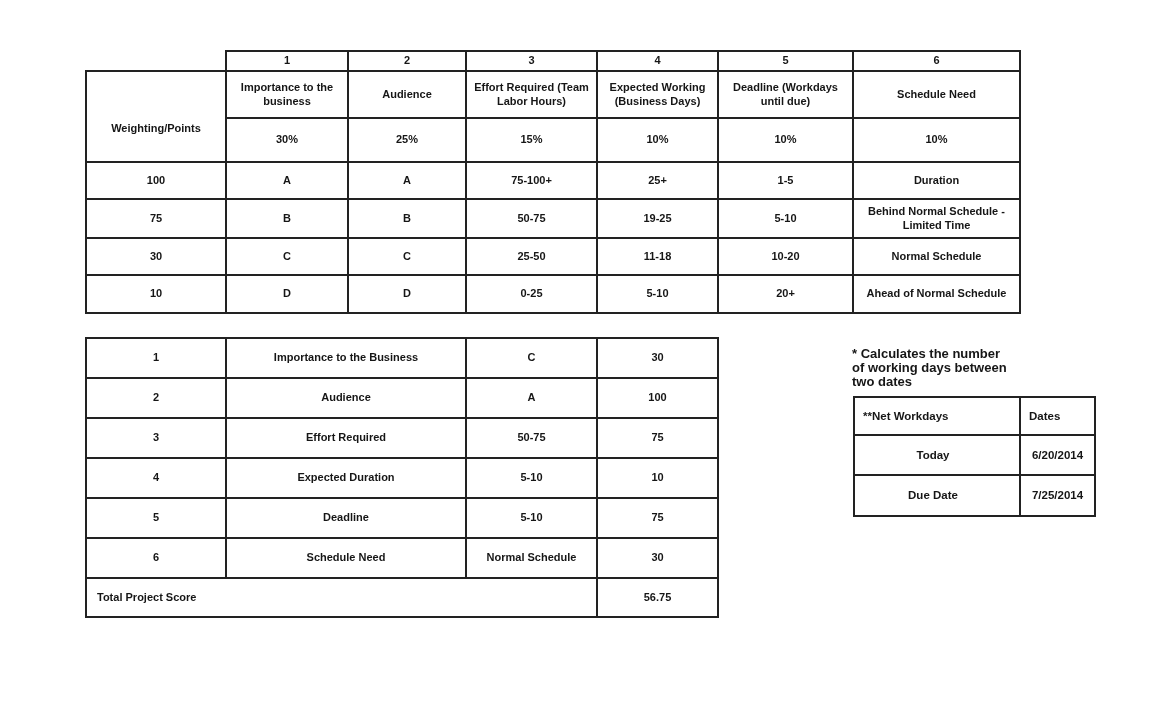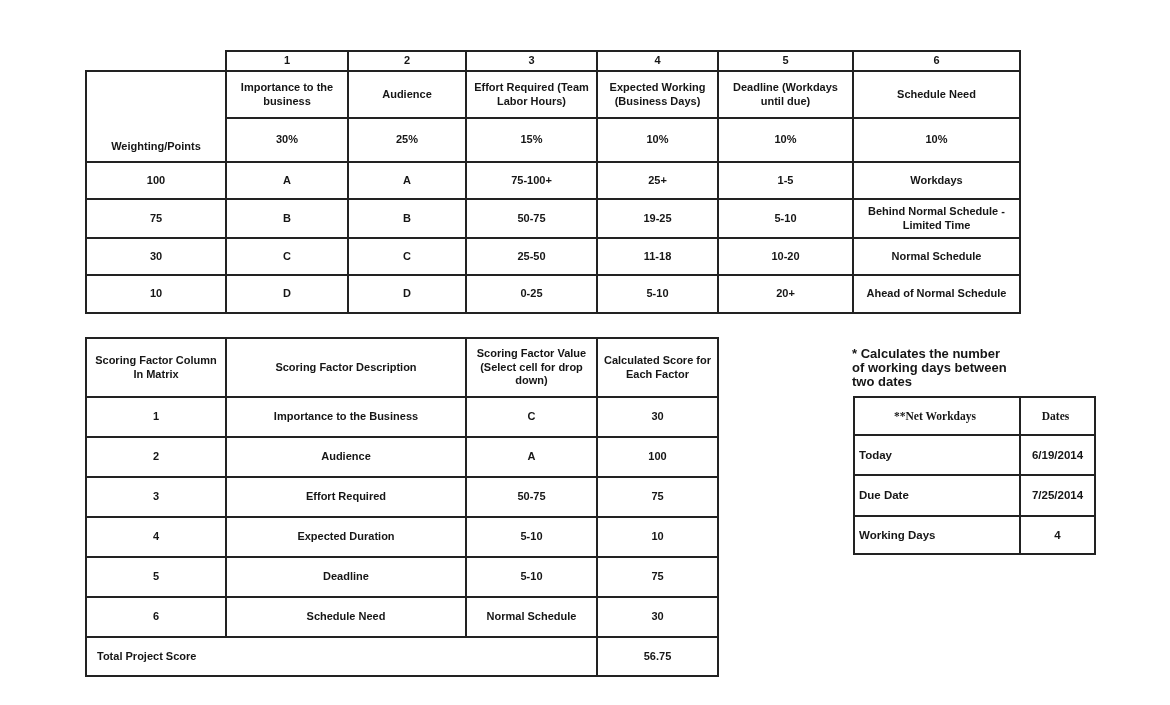--- a/index.html
+++ b/index.html
@@ -19,42 +19,42 @@
 
   
   #matrix-wrap { position:absolute; left:85px; top:50px; }
   #matrix-wrap .r-num td { height:14px; font-size:11px; }
   #matrix-wrap .r-title td { height:41px; }
   #matrix-wrap .r-weight td { height:38px; }
   #matrix-wrap .r-p0 td { height:31px; }
   #matrix-wrap .r-p1 td { height:33px; }
   #matrix-wrap .r-p2 td { height:31px; }
   #matrix-wrap .r-p3 td { height:32px; }
-  #matrix-wrap td.wp { vertical-align:bottom; padding-bottom:7px; }
+  #matrix-wrap td.wp { vertical-align:bottom; padding-bottom:25px; }
 
   
   #scoring-wrap { position:absolute; left:85px; top:337px; }
   #scoring-wrap .r-head td { height:53px; }
   #scoring-wrap .r-item td { height:34px; }
   #scoring-wrap .r-total td { height:33px; }
   #scoring-wrap td.total-label { text-align:left; padding-left:10px; }
 
   
   #footnote {
     position:absolute; left:852px; top:347px;
     font-weight:bold; font-size:13px; line-height:14px; color:#161616;
   }
   #workdays-wrap { position:absolute; left:853px; top:396px; }
   #workdays-wrap td { font-size:11.5px; }
   #workdays-wrap .r-h td { height:32px; }
   #workdays-wrap .r-1 td { height:34px; }
   #workdays-wrap .r-2 td { height:35px; }
   #workdays-wrap .r-3 td { height:32px; }
-  #workdays-wrap td.lbl-h { text-align:center; padding-left:0;font-family:Liberation Serif, serif; }
-  #workdays-wrap td.lbl { text-align:left; padding-right:12px; }
+  #workdays-wrap td.lbl-h { text-align:left; padding-left:8px; }
+  #workdays-wrap td.lbl { text-align:center; padding-right:12px; }
 </style>
 </head>
 <body>
 
 <div class="canvas">
 
   <div id="matrix-wrap">
     <table>
       <colgroup>
         <col style="width:140px">
@@ -92,21 +92,21 @@
         <td>10%</td>
         <td>10%</td>
       </tr>
       <tr class="r-p0">
         <td>100</td>
         <td>A</td>
         <td>A</td>
         <td>75-100+</td>
         <td>25+</td>
         <td>1-5</td>
-        <td>Workdays</td>
+        <td>Duration</td>
       </tr>
       <tr class="r-p1">
         <td>75</td>
         <td>B</td>
         <td>B</td>
         <td>50-75</td>
         <td>19-25</td>
         <td>5-10</td>
         <td>Behind Normal Schedule - Limited Time</td>
       </tr>
@@ -134,26 +134,20 @@
 
   <div id="scoring-wrap">
     <table>
       <colgroup>
         <col style="width:140px">
           <col style="width:240px">
           <col style="width:131px">
           <col style="width:121px">
       </colgroup>
       <tbody>
-          <tr class="r-head">
-        <td>Scoring Factor Column In Matrix</td>
-        <td>Scoring Factor Description</td>
-        <td>Scoring Factor Value (Select cell for drop down)</td>
-        <td>Calculated Score for Each Factor</td>
-      </tr>
       <tr class="r-item">
         <td>1</td>
         <td>Importance to the Business</td>
         <td>C</td>
         <td>30</td>
       </tr>
       <tr class="r-item">
         <td>2</td>
         <td>Audience</td>
         <td>A</td>
@@ -203,27 +197,23 @@
         <col style="width:166px">
           <col style="width:75px">
       </colgroup>
       <tbody>
           <tr class="r-h">
         <td class="lbl-h">**Net Workdays</td>
         <td class="lbl-h">Dates</td>
       </tr>
       <tr class="r-1">
         <td class="lbl">Today</td>
-        <td>6/19/2014</td>
+        <td>6/20/2014</td>
       </tr>
       <tr class="r-2">
         <td class="lbl">Due Date</td>
         <td>7/25/2014</td>
       </tr>
-      <tr class="r-3">
-        <td class="lbl">Working Days</td>
-        <td>4</td>
-      </tr>
     </tbody>
       </table>
   </div>
 
 </div>
 
 </body></html>

